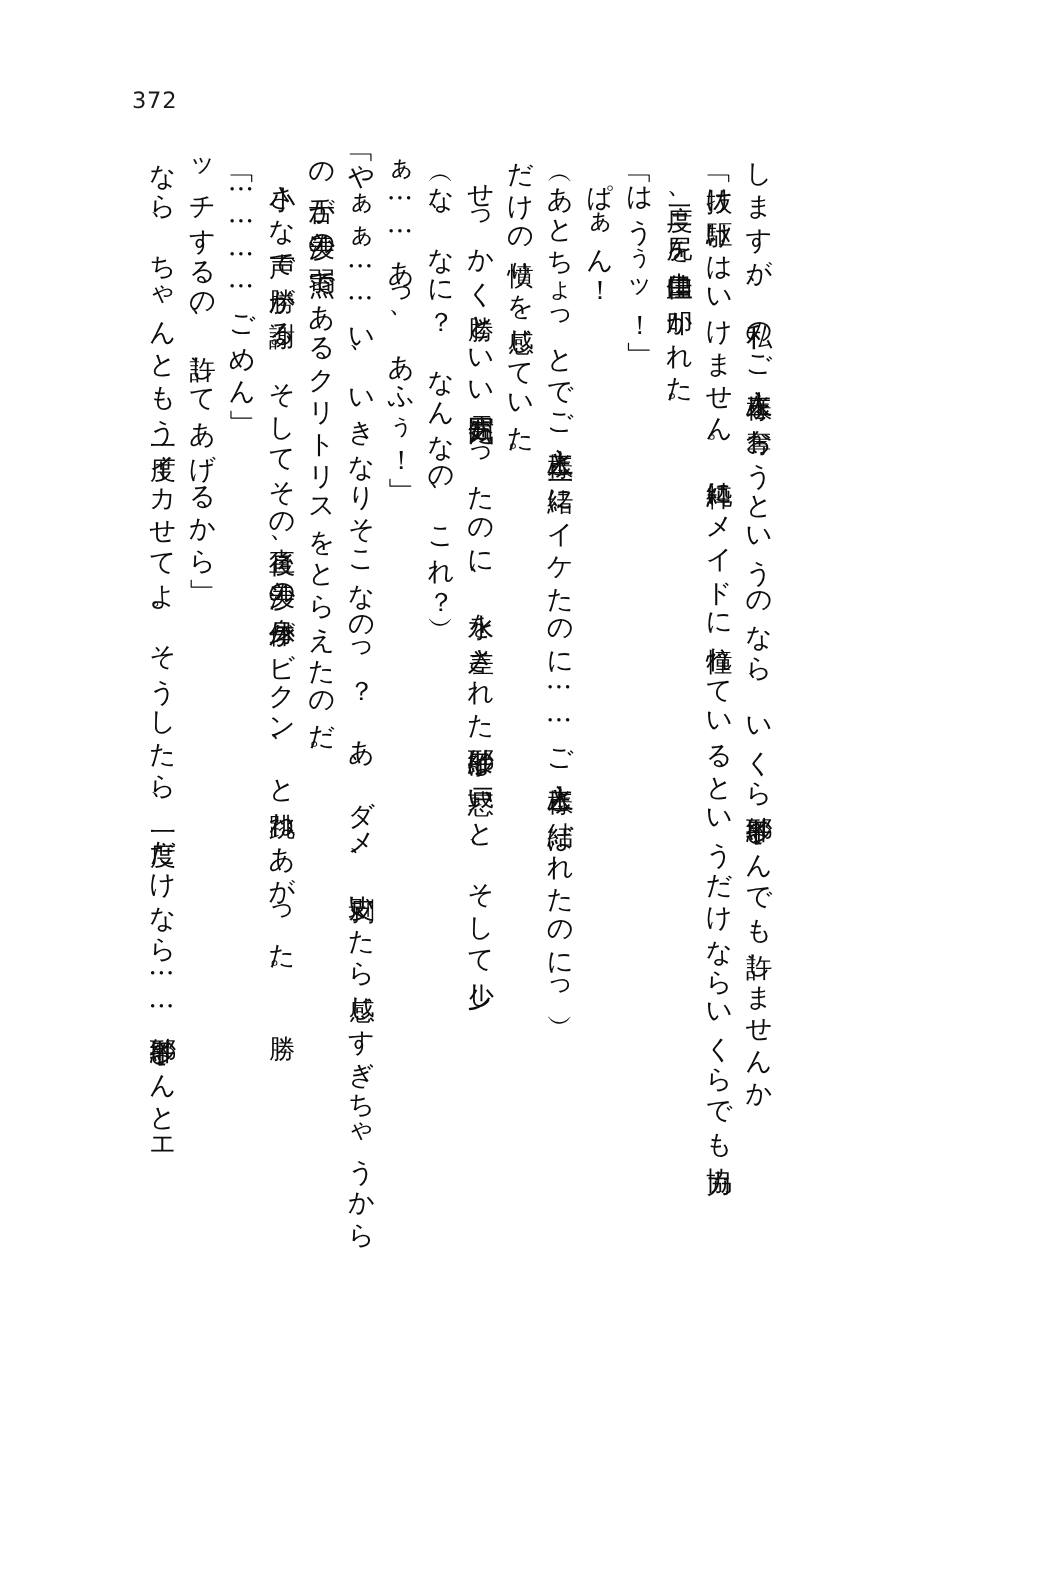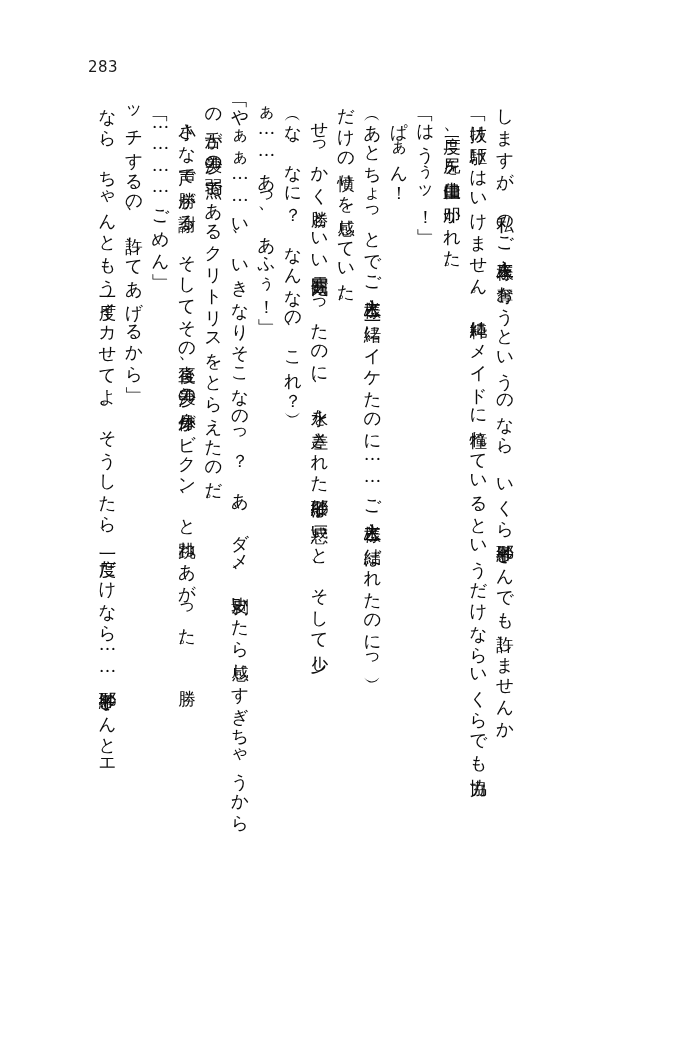--- a/index.html
+++ b/index.html
@@ -68,21 +68,21 @@
   .indent-1 { padding-top: 14px; }
   .indent-2 { padding-top: 26px; }
 
   .vline.first { margin-left: 0; }
 </style>
 </head>
 <body>
 
 <div id="page">
 
-  <div id="page-number">283</div>
+  <div id="page-number">372</div>
 
   <div id="text-body">
     <div class="vline first">なら、ちゃんともう一度イカせてよ。そうしたら、一度だけなら……紗耶子さんとエ</div>
     <div class="vline">ッチするの、許してあげるから」</div>
     <div class="vline indent-1">「…………ごめん」</div>
     <div class="vline indent-1">小さな声で勝が謝る。そしてその直後、美沙の身体がビクン、と跳ねあがった。　勝</div>
     <div class="vline">の舌が美沙の弱点であるクリトリスをとらえたのだ。</div>
     <div class="vline">「やぁぁ……い、いきなりそこなのっ？　あ、ダメ、皮剥いたら感じすぎちゃうから</div>
     <div class="vline">ぁ……あっ、あふぅ！」</div>
     <div class="vline indent-1">（な、なに？　なんなの、これ？）</div>

